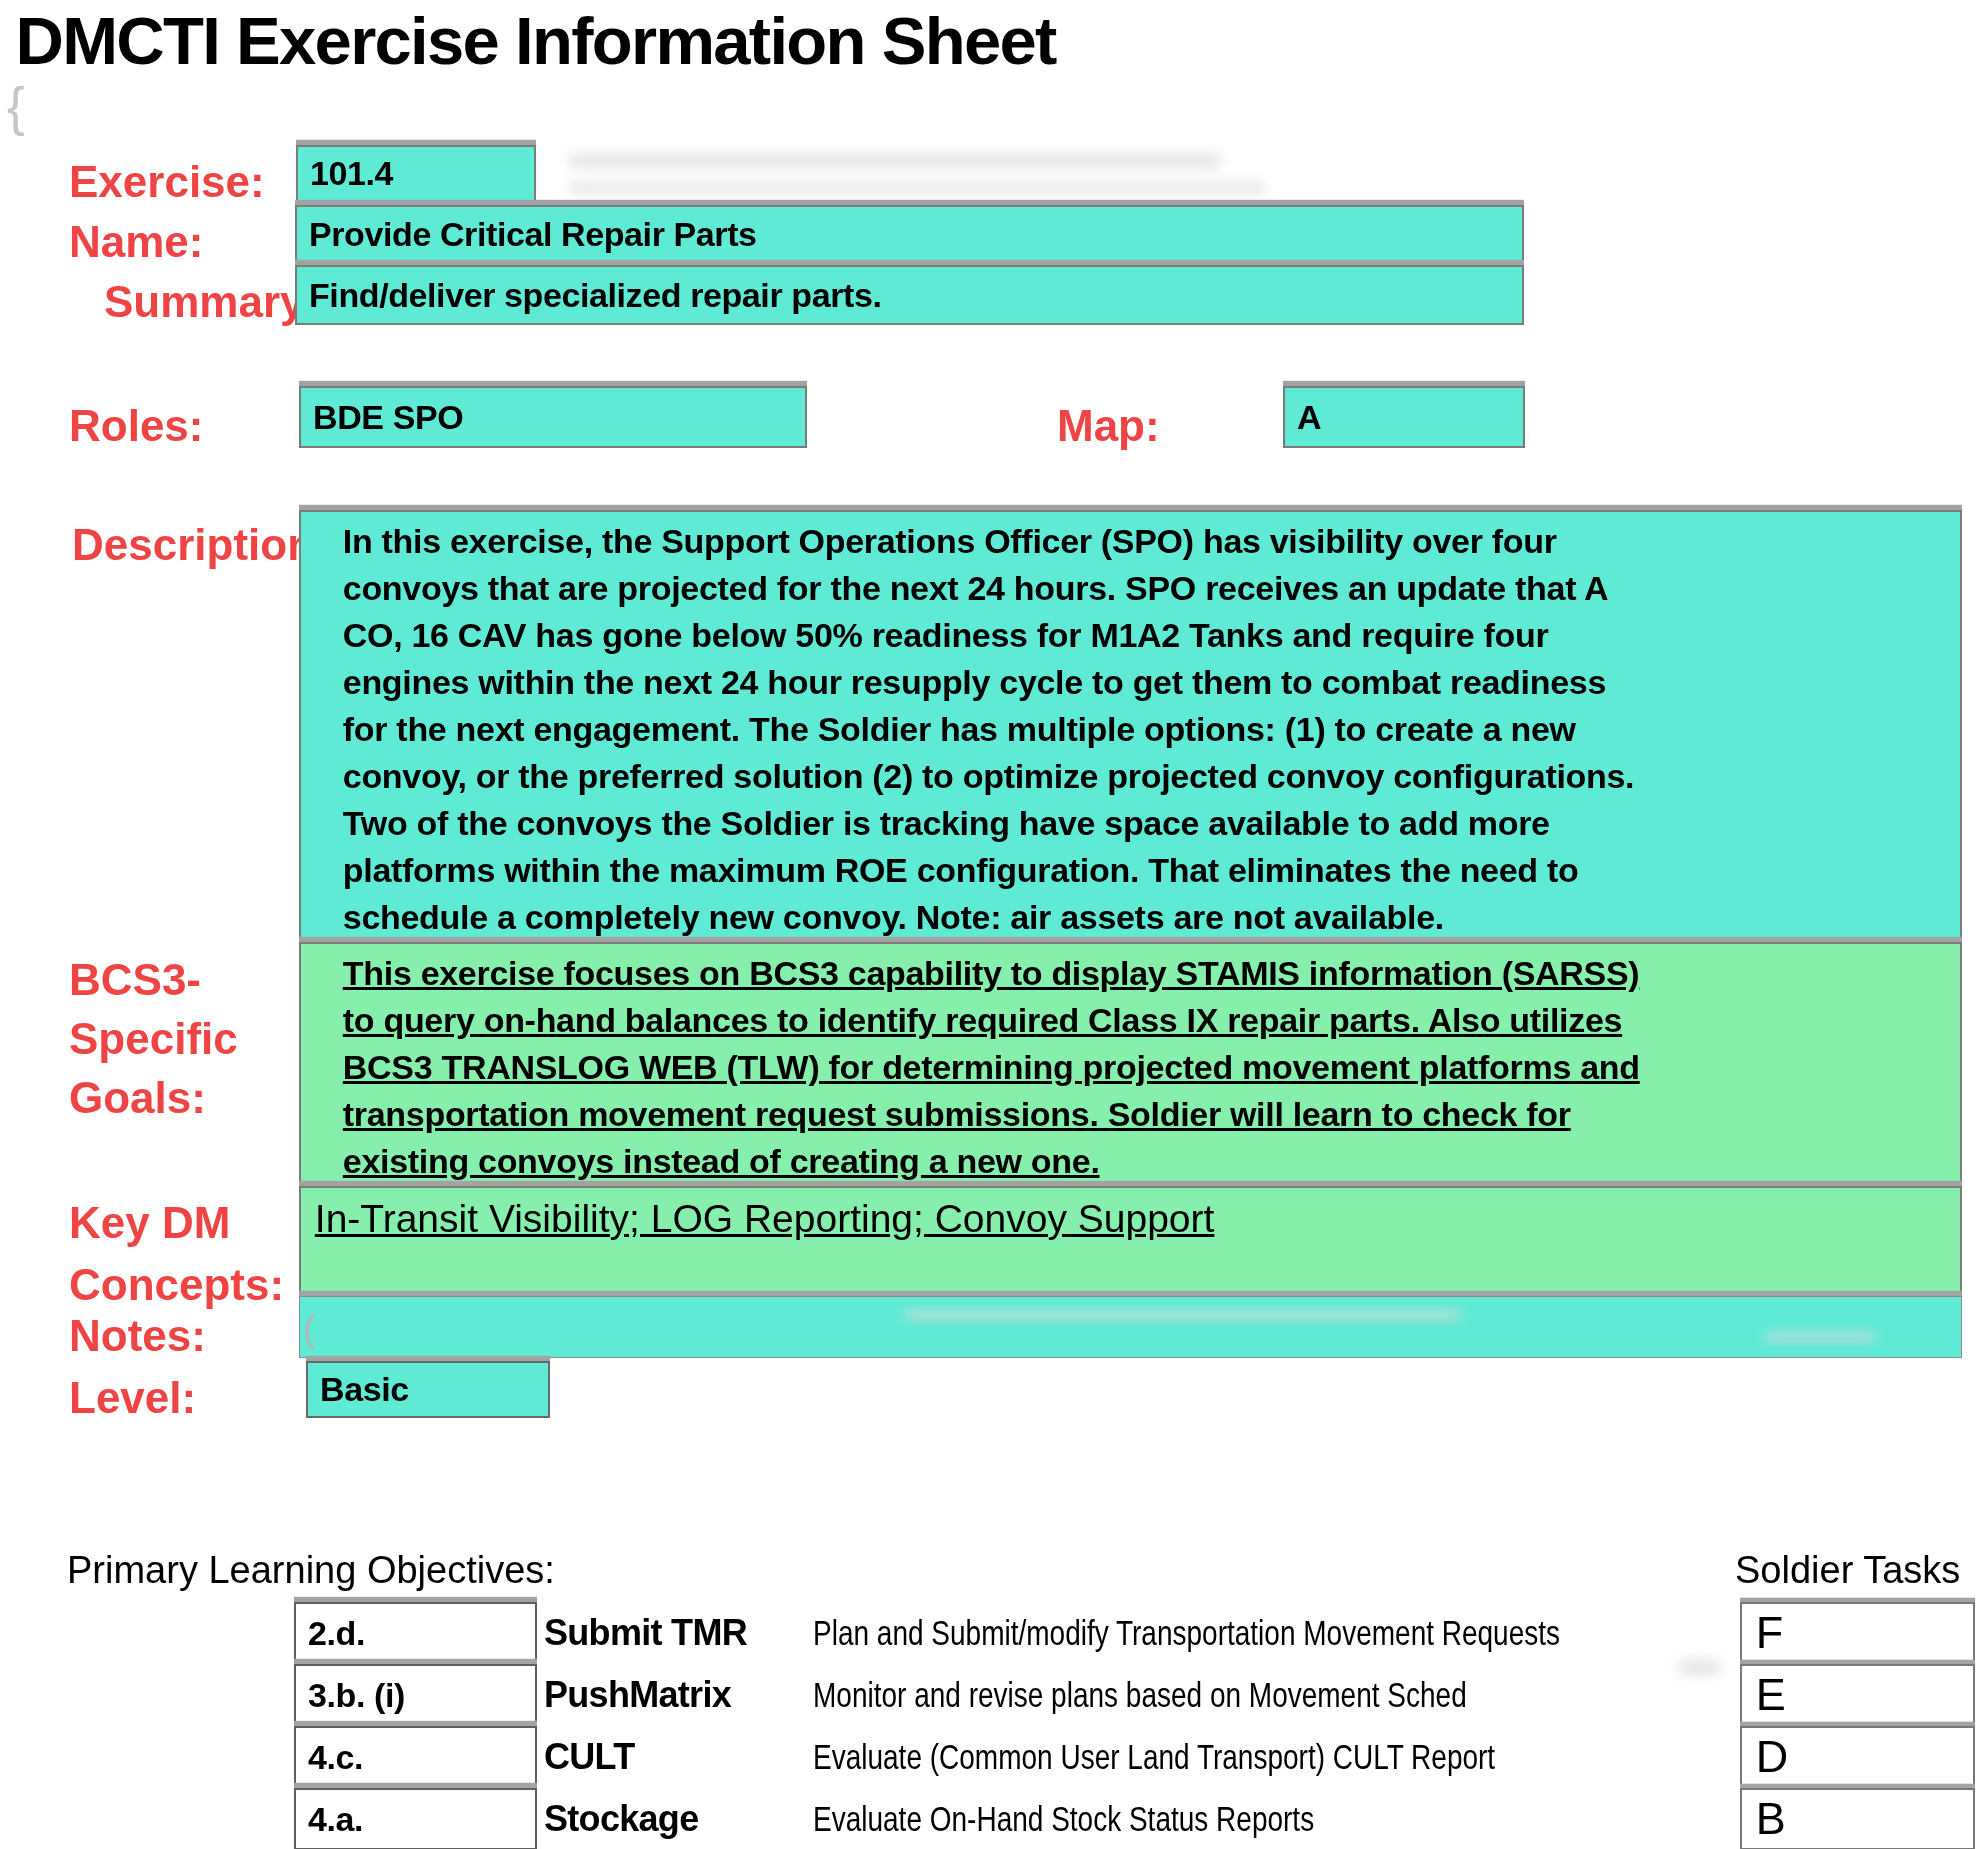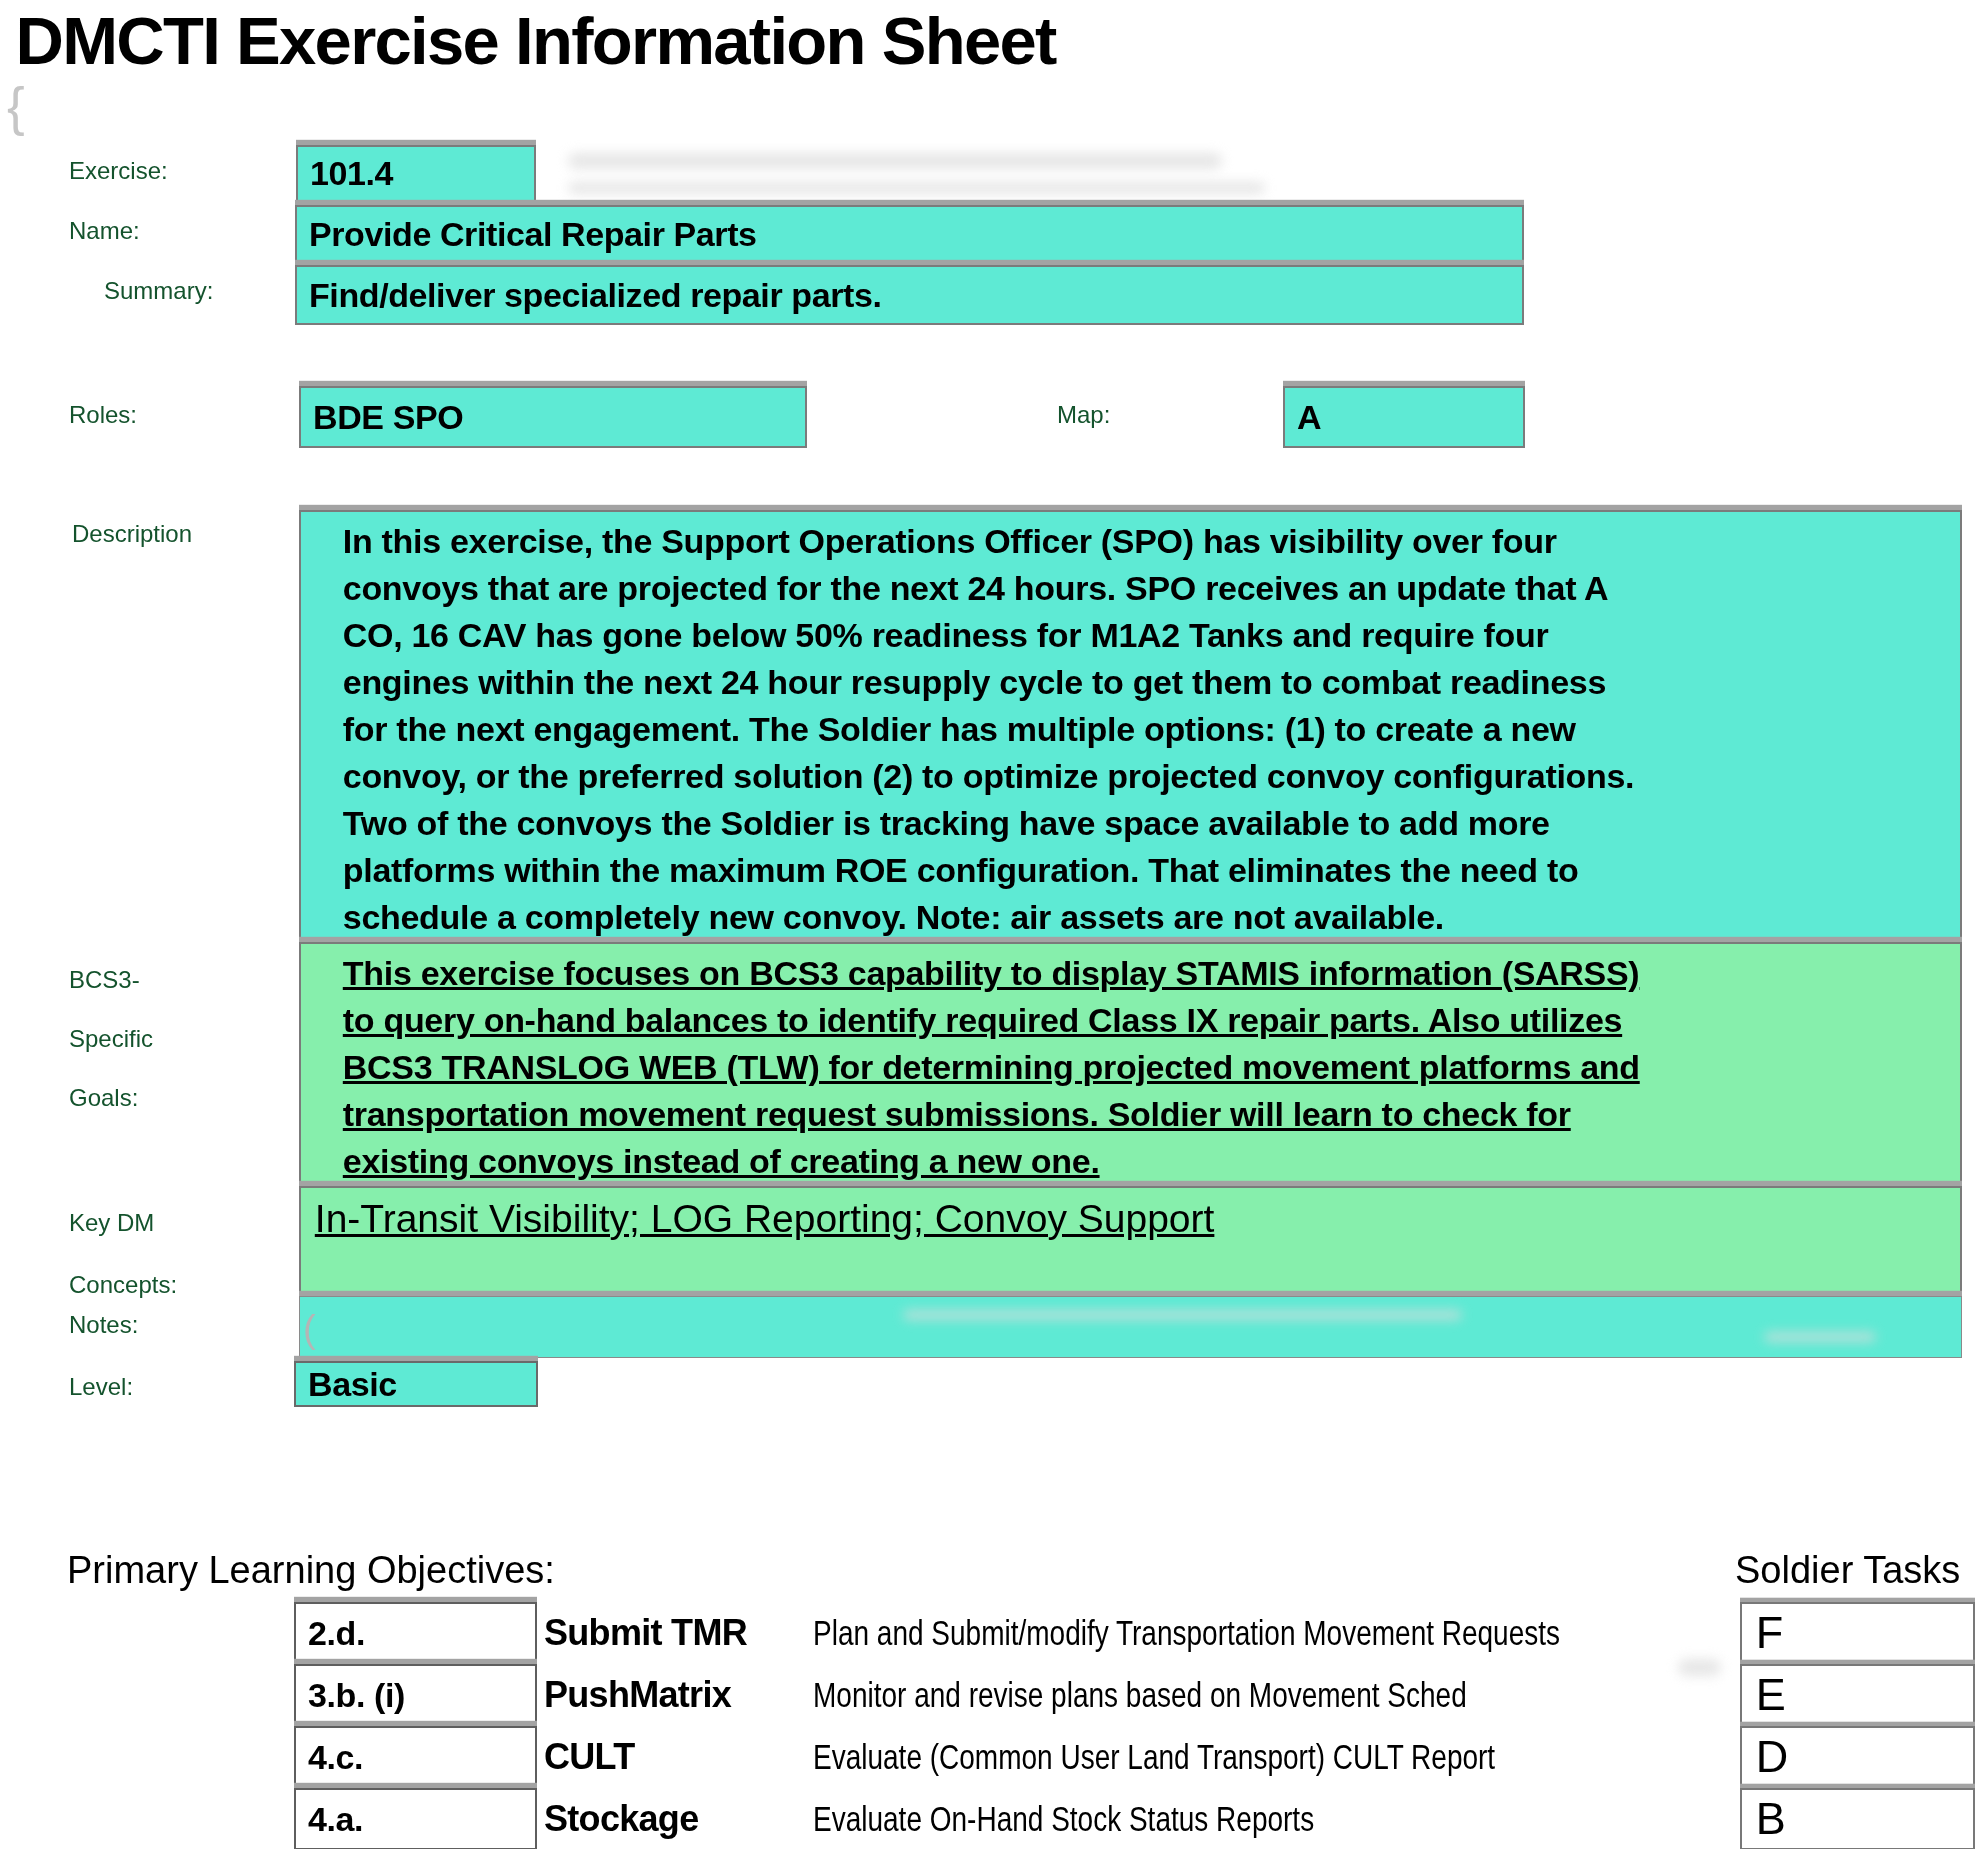--- a/index.html
+++ b/index.html
@@ -5,21 +5,21 @@
   html,body{margin:0;padding:0;background:#ffffff;}
   #sheet{
     position:relative;width:1979px;height:1850px;overflow:hidden;
     font-family:"Liberation Sans",sans-serif;color:#000;background:#fff;
   }
   .title{
     position:absolute;left:15.5px;top:1.7px;font-size:67px;font-weight:800;
     letter-spacing:-1.7px;white-space:nowrap;
   }
   .brace{position:absolute;left:6.9px;top:76px;font-size:53px;color:#c6c6c6;font-weight:400;}
-  .flabel{position:absolute;font-size:24px;font-weight:400;color:#14532d;white-space:nowrap;}
+  .flabel{position:absolute;font-size:44px;font-weight:700;color:#ef4444;white-space:nowrap;}
   .label-stack span{display:block;}
   .box{
     position:absolute;background:#5eead4;box-sizing:border-box;
     border:2.6px solid #7b7b7b;box-shadow:0 -5.2px 0 0 #a3a3a3;
     display:flex;align-items:center;overflow:hidden;
   }
   .box.blue{background:#86efac;text-decoration:underline;}
   .box.thin{border-width:1.7px;border-color:#8a8a8a;}
   .val{font-weight:700;font-size:34px;letter-spacing:-0.4px;padding-left:12px;white-space:nowrap;}
   .bigtext{
@@ -125,21 +125,21 @@
 
   <div class="flabel" style="left:69px;top:1311px;">Notes:</div>
   <div class="box thin" style="left:299px;top:1296px;width:1663px;height:62px;">
     <span class="val"></span>
   </div>
   <div class="paren">(</div>
   <div class="smudge" style="left:903px;top:1310px;width:559px;height:10.3px;"></div>
   <div class="smudge" style="left:1764px;top:1332px;width:112px;height:10.3px;"></div>
 
   <div class="flabel" style="left:69px;top:1373px;">Level:</div>
-  <div class="box" style="left:294px;top:1361px;width:244px;height:46px;border-color:#6a6a6a;">
+  <div class="box" style="left:306px;top:1361px;width:244px;height:57px;border-color:#6a6a6a;">
     <span class="val">Basic</span>
   </div>
 
   <div class="objectives-heading">Primary Learning Objectives:</div>
   <div class="tasks-heading">Soldier Tasks</div>
   <div class="smudge" style="left:1678px;top:1659px;width:43px;height:17px;"></div>
 
   <div class="obj-row" style="top:1602px;">
     <div class="codebox">
       <span class="val">2.d.</span>

